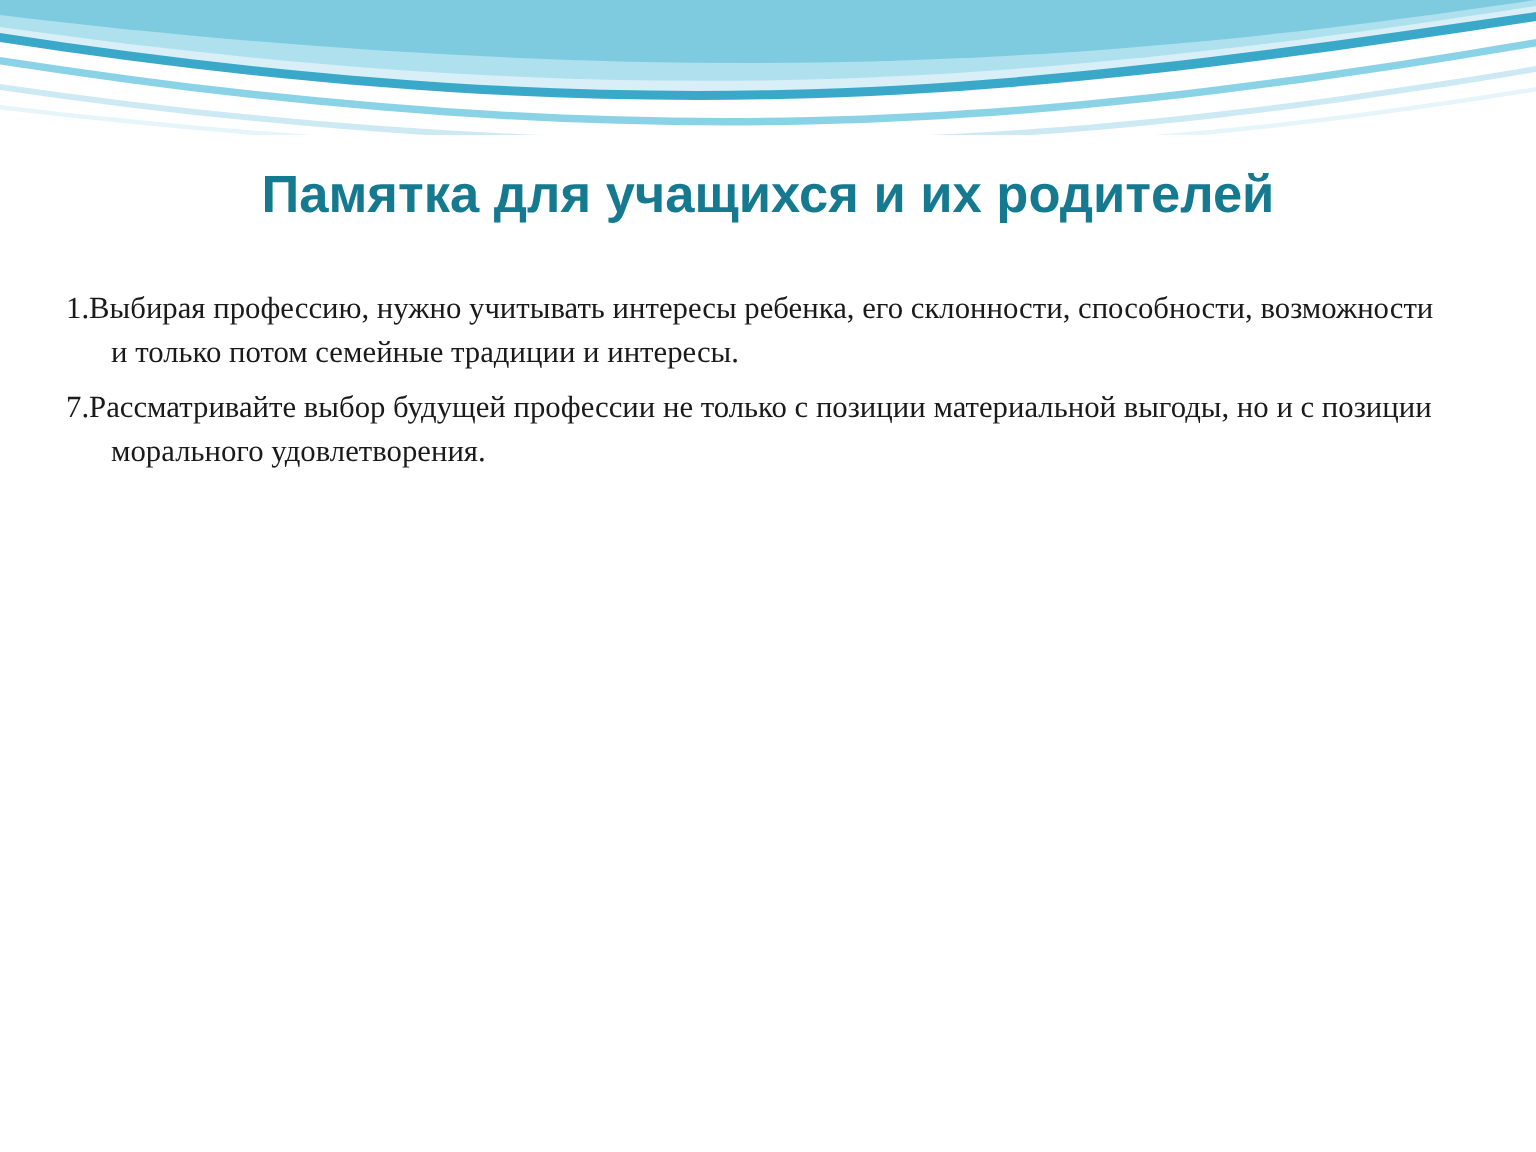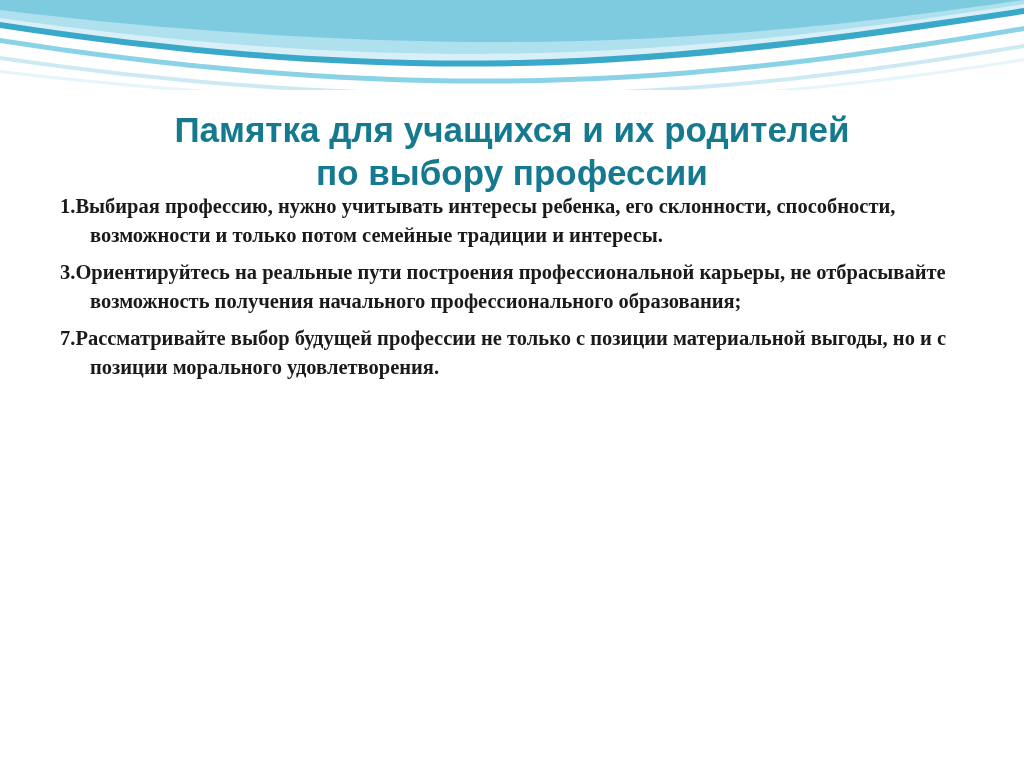--- a/index.html
+++ b/index.html
@@ -46,23 +46,22 @@
     font-size: 35px;
     line-height: 43px;
     color: #1f7a8c;
     letter-spacing: 0px;
   }
   .title-line.l1 { color: #157a8f; }
   .title-line.l2 { color: #157a8f; }
   .body-block {
     position: absolute;
     top: 192px;
-    left: 60px;
+    left: 44px;
     width: 912px;
-    font-weight: bold;
   }
   .item {
     font-family: "Liberation Serif", serif;
     font-size: 20.5px;
     line-height: 29px;
     color: #1a1a1a;
     margin-bottom: 8px;
     padding-left: 30px;
     text-indent: -30px;
   }
@@ -85,22 +84,20 @@
       <path d="M0,0 L1024,0 L1024,0 C900,18 760,36 580,41 C390,46 180,32 0,10 Z" fill="#7ecbe0"></path>
       <path d="M0,22 C170,48 340,64 520,60 C700,56 860,32 1024,8 L1024,14 C860,39 700,62 520,66 C340,70 170,54 0,28 Z" fill="#3aa9c9"></path>
       <path d="M0,38 C180,66 360,82 540,78 C720,74 880,50 1024,26 L1024,31 C880,55 720,79 540,83 C360,87 180,71 0,43 Z" fill="#8ad3e6"></path>
       <path d="M0,56 C190,84 380,96 560,92 C740,88 890,66 1024,44 L1024,48 C890,70 740,92 560,96 C380,100 190,88 0,60 Z" fill="#cdeaf4"></path>
       <path d="M0,70 C200,94 400,104 580,100 C760,96 900,78 1024,58 L1024,61 C900,81 760,99 580,103 C400,107 200,97 0,73 Z" fill="#e6f5fa"></path>
     </svg>
   </div>
 
   <div class="title-block">
     <div class="title-line l1">Памятка для учащихся и их родителей</div>
-    <div class="title-line l2">по выбору профессии</div>
   </div>
 
   <div class="body-block">
     <div class="item"><span class="num">1.</span><span class="item-inner">Выбирая профессию, нужно учитывать интересы ребенка, его склонности, способности, возможности и только потом семейные традиции и интересы.</span></div>
-    <div class="item"><span class="num">3.</span><span class="item-inner">Ориентируйтесь на реальные пути построения профессиональной карьеры, не отбрасывайте возможность получения начального профессионального образования;</span></div>
     <div class="item"><span class="num">7.</span><span class="item-inner">Рассматривайте выбор будущей профессии не только с позиции материальной выгоды, но и с позиции морального удовлетворения.</span></div>
   </div>
 
 </div>
 
 </body></html>

